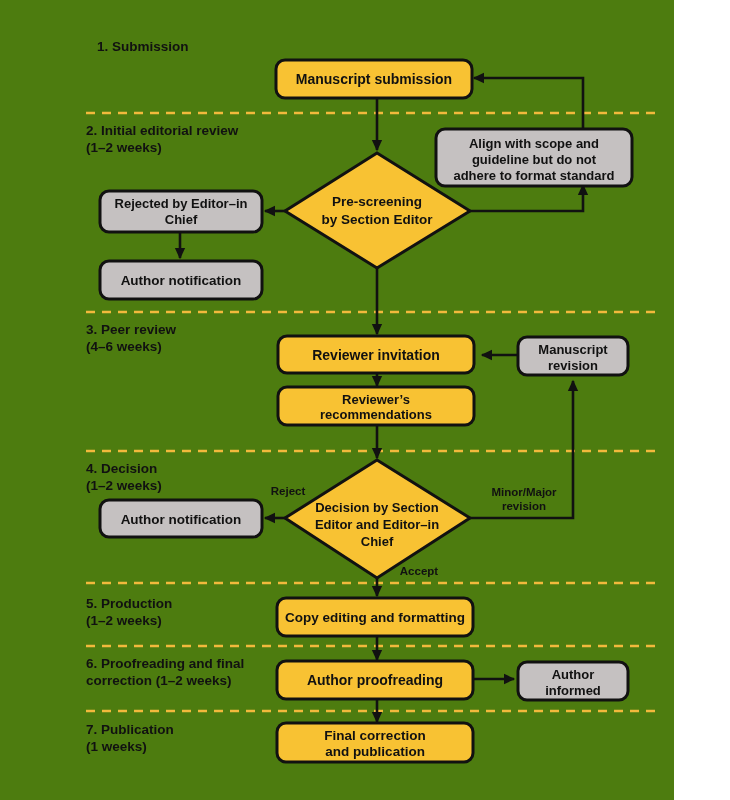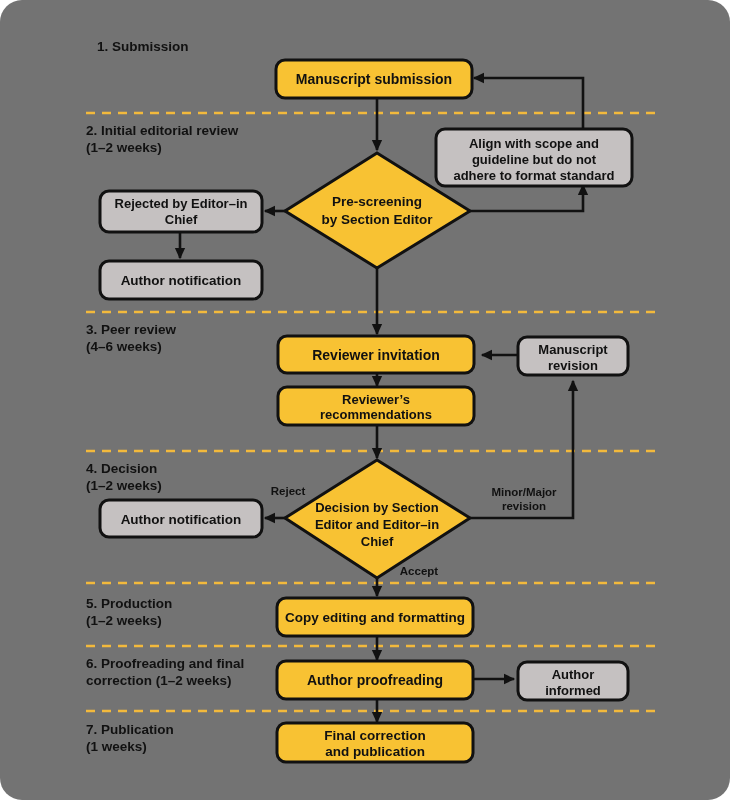--- a/index.html
+++ b/index.html
@@ -1,18 +1,18 @@
 <!DOCTYPE html>
 <html><head>
 <meta charset="utf-8">
 <style>
   html,body{margin:0;padding:0;background:#ffffff;}
   body{width:730px;height:800px;overflow:hidden;
        font-family:"Liberation Sans","DejaVu Sans",sans-serif;}
-  #stage{position:relative;width:730px;height:800px;background:#737373;border-radius:22px;}
+  #stage{position:relative;width:674px;height:800px;background:#4d7c0f;}
   svg#flow{position:absolute;left:0;top:0;width:730px;height:800px;}
 
   .node-label{font-weight:bold;fill:#111111;text-anchor:middle;
               font-family:"Liberation Sans","DejaVu Sans",sans-serif;}
   .sec-label{font-weight:bold;fill:#111111;
              font-family:"Liberation Sans","DejaVu Sans",sans-serif;font-size:13.5px;}
   .edge-label{font-weight:bold;fill:#111111;text-anchor:middle;
               font-family:"Liberation Sans","DejaVu Sans",sans-serif;font-size:11.5px;}
   .shape{stroke:#111111;stroke-width:3;}
   .shape-diamond{stroke:#111111;stroke-width:3;stroke-linejoin:miter;}

